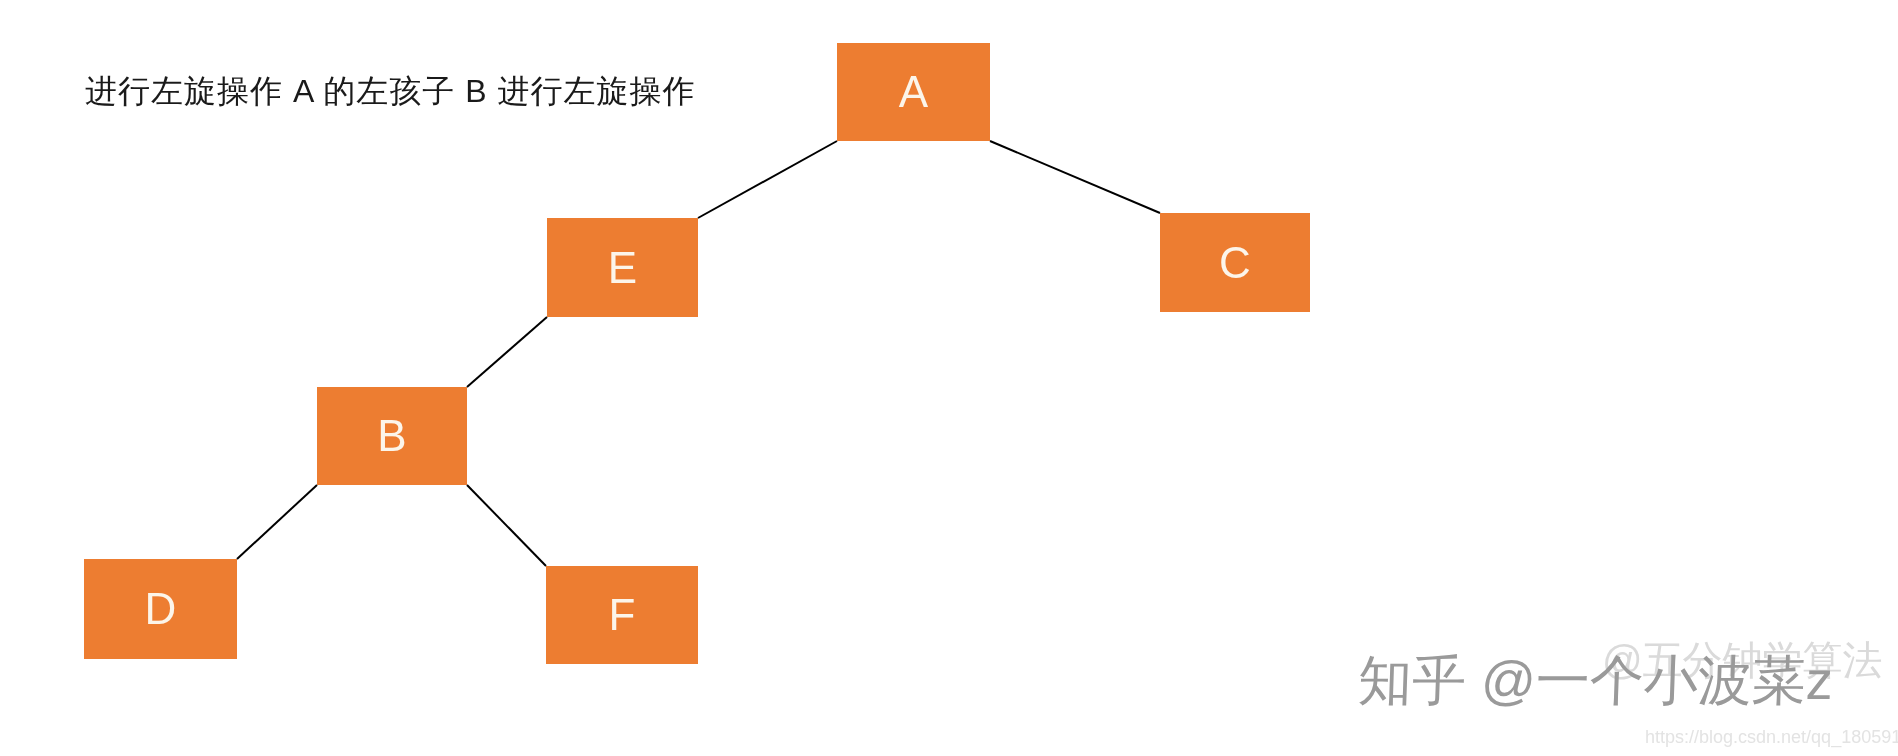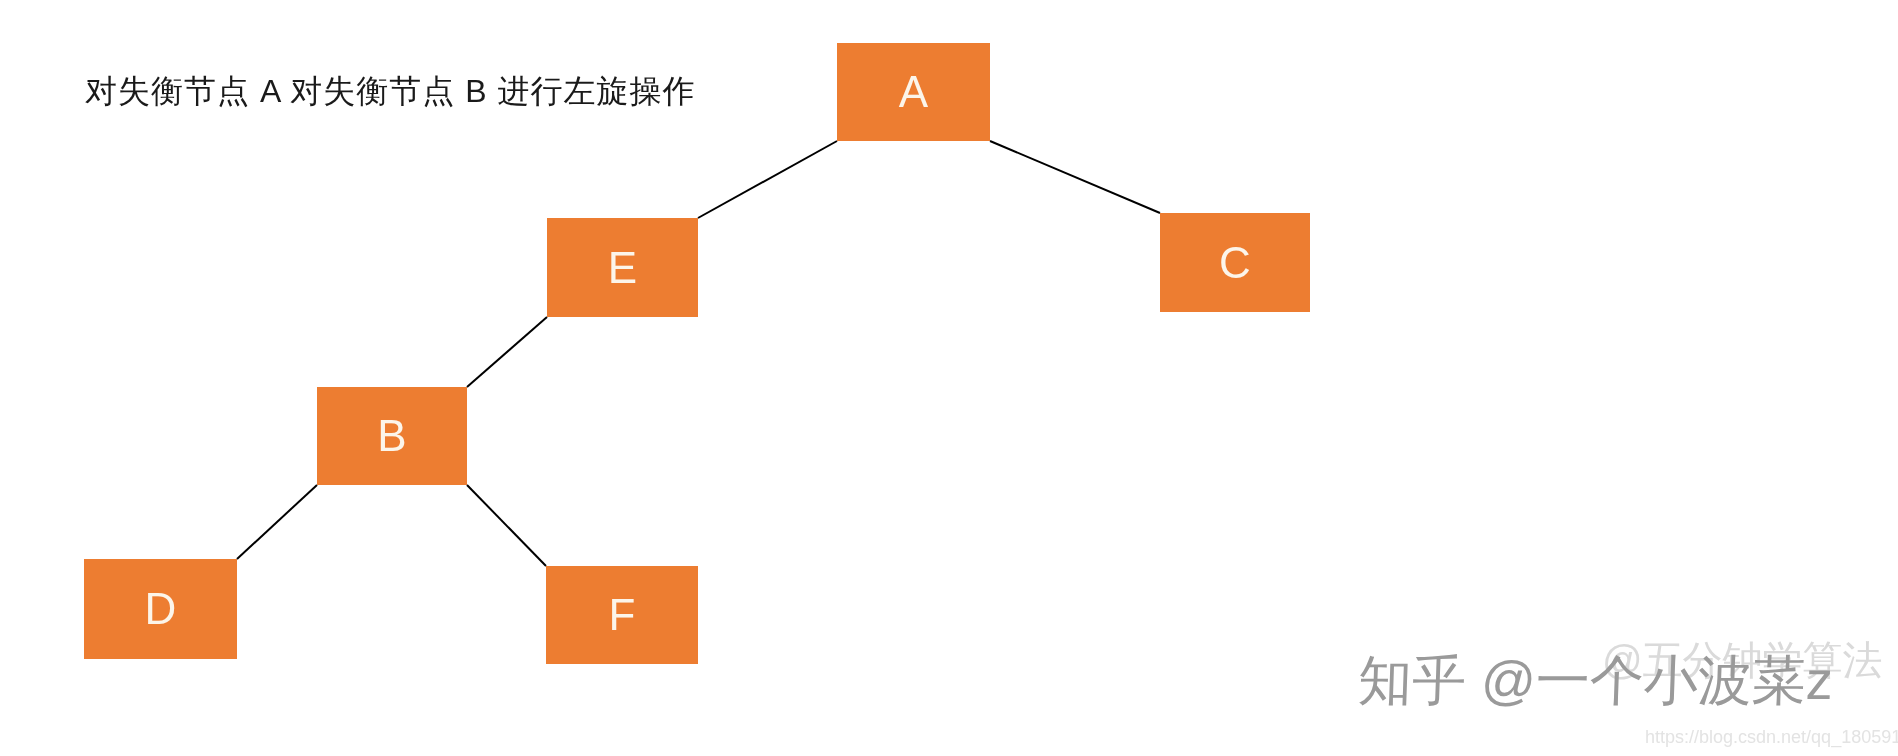--- a/index.html
+++ b/index.html
@@ -66,21 +66,21 @@
     font-size: 18px;
     color: #e3e3e3;
     white-space: nowrap;
   }
 </style>
 </head>
 <body>
 
 <div id="canvas">
 
-  <div class="caption">对失衡节点 A 对失衡节点 B 进行左旋操作</div>
+  <div class="caption">进行左旋操作 A 的左孩子 B 进行左旋操作</div>
 
   <svg id="edges-svg" xmlns="http://www.w3.org/2000/svg">
       <line x1="837" y1="141" x2="698" y2="218" stroke="#000000" stroke-width="2"></line>
       <line x1="990" y1="141" x2="1160" y2="213" stroke="#000000" stroke-width="2"></line>
       <line x1="547" y1="317" x2="467" y2="387" stroke="#000000" stroke-width="2"></line>
       <line x1="317" y1="485" x2="237" y2="559" stroke="#000000" stroke-width="2"></line>
       <line x1="467" y1="485" x2="546" y2="566" stroke="#000000" stroke-width="2"></line>
     </svg>
 
   <div>

